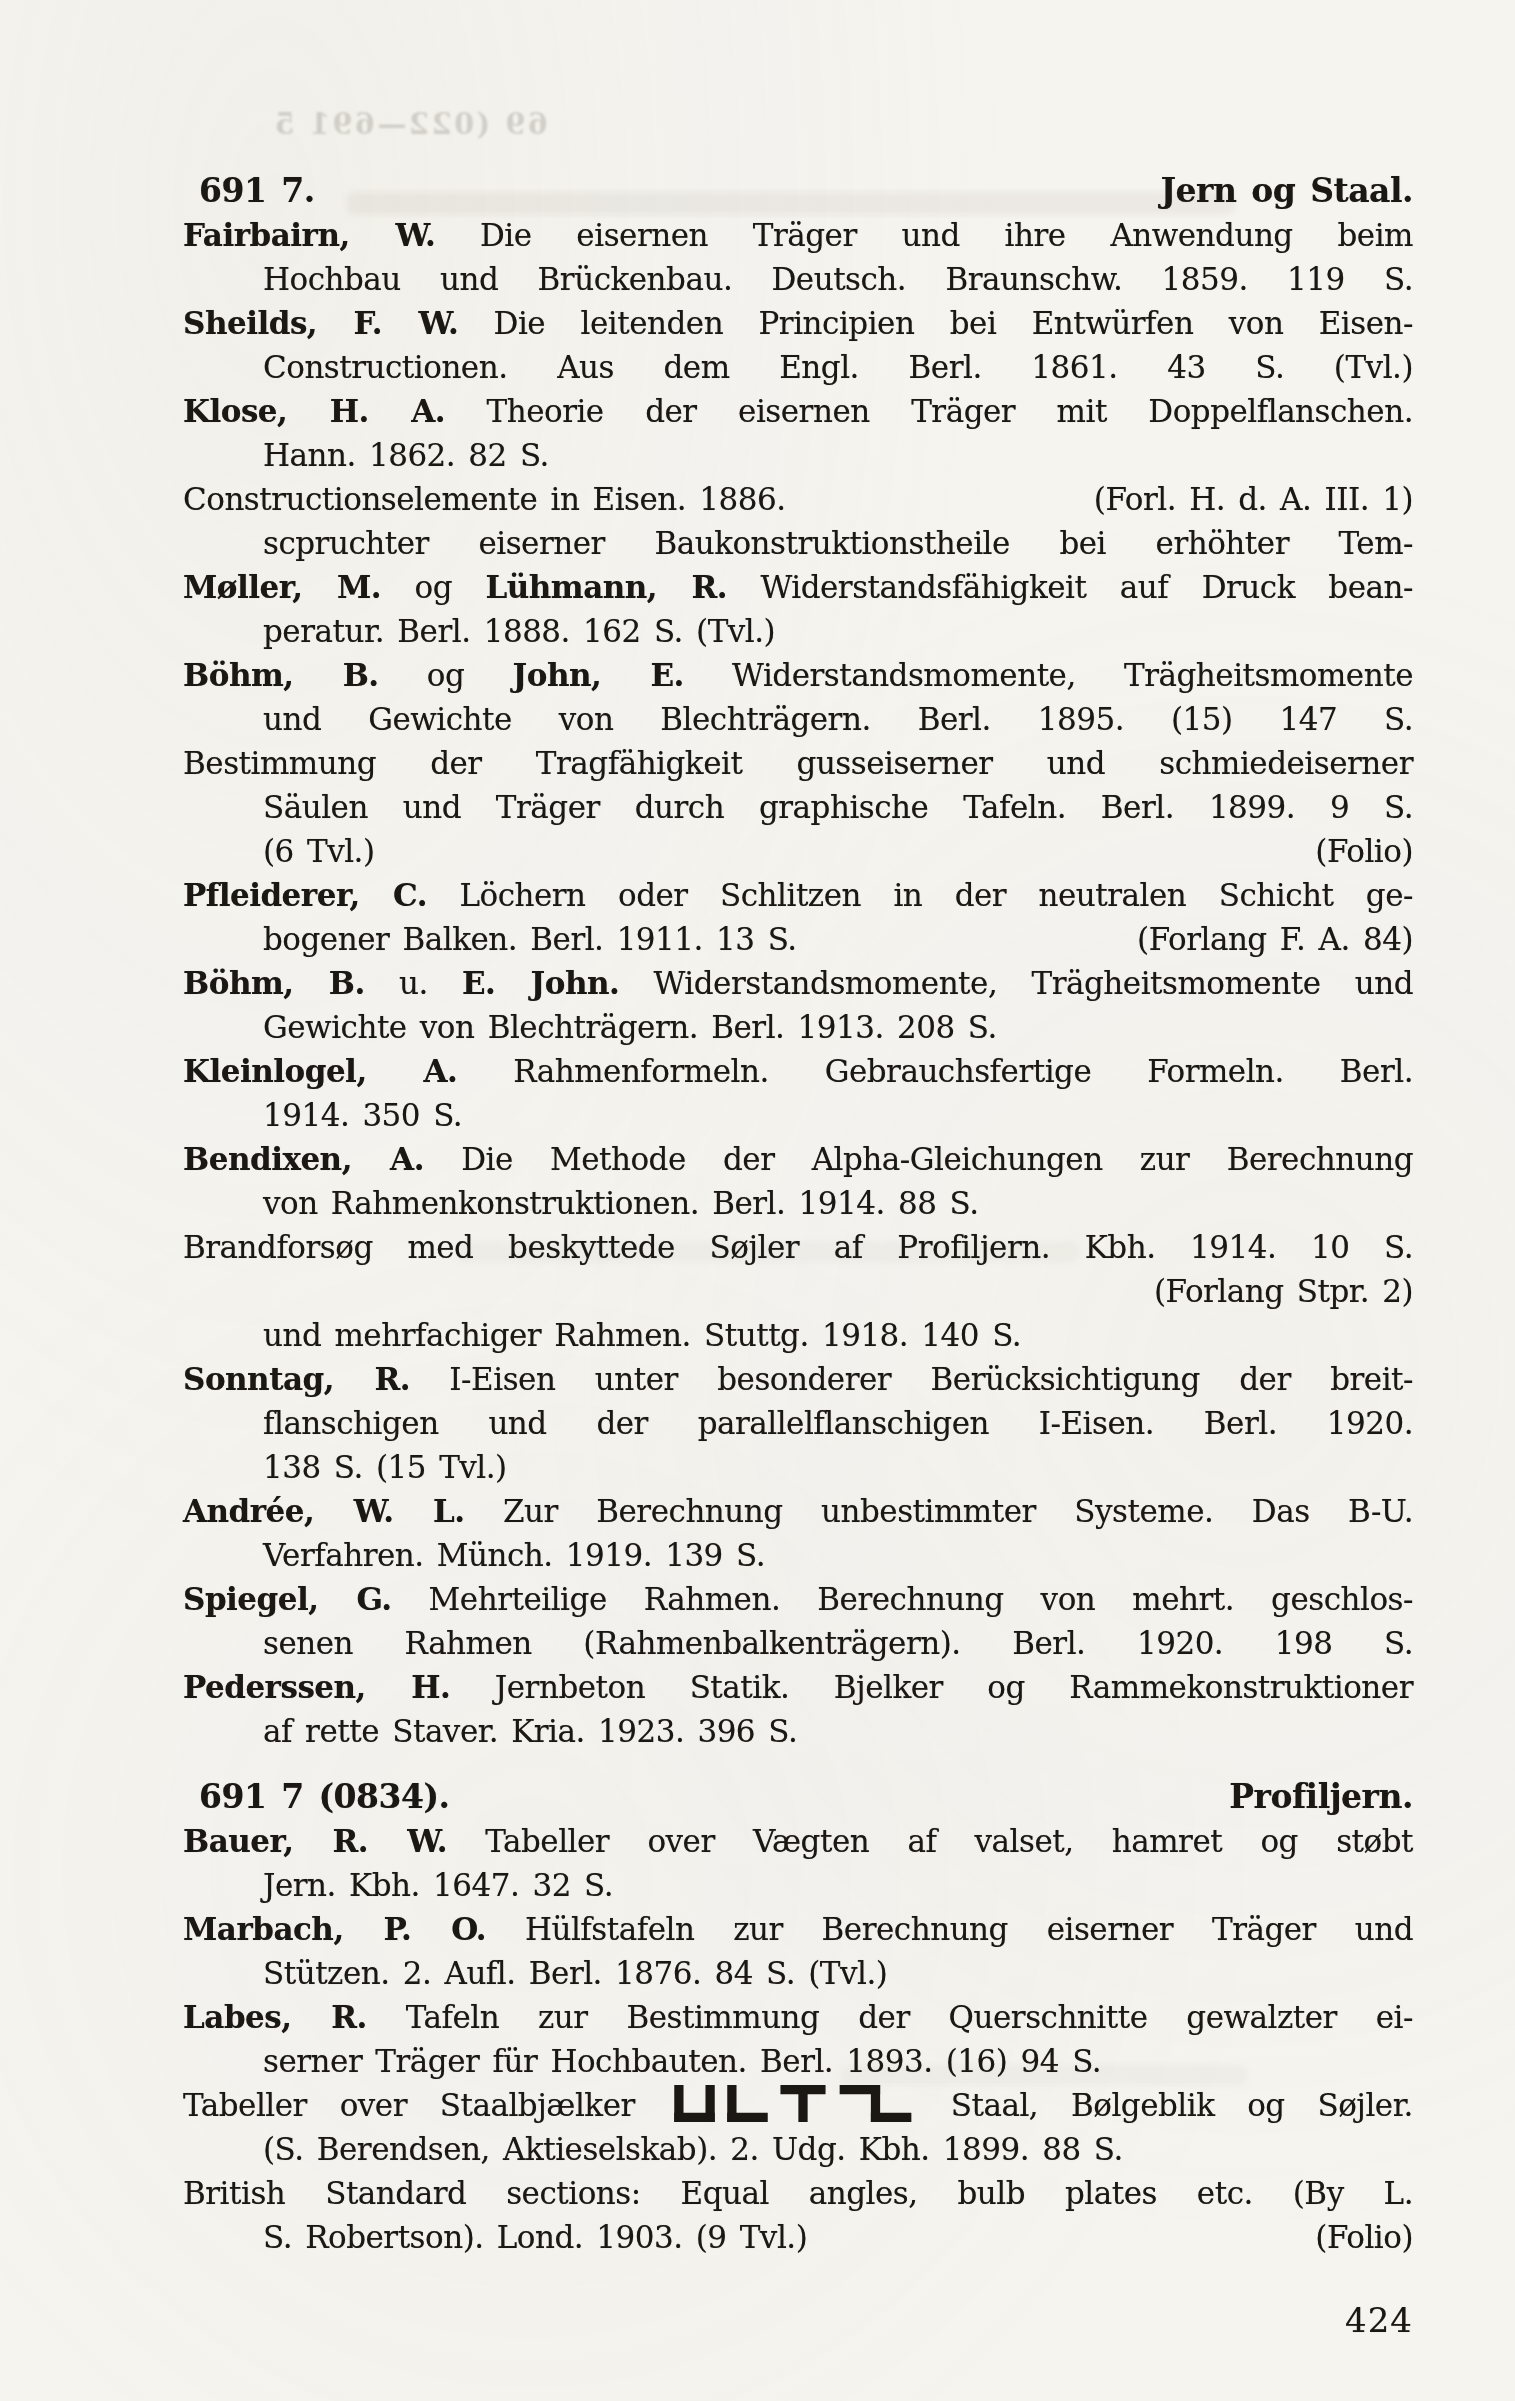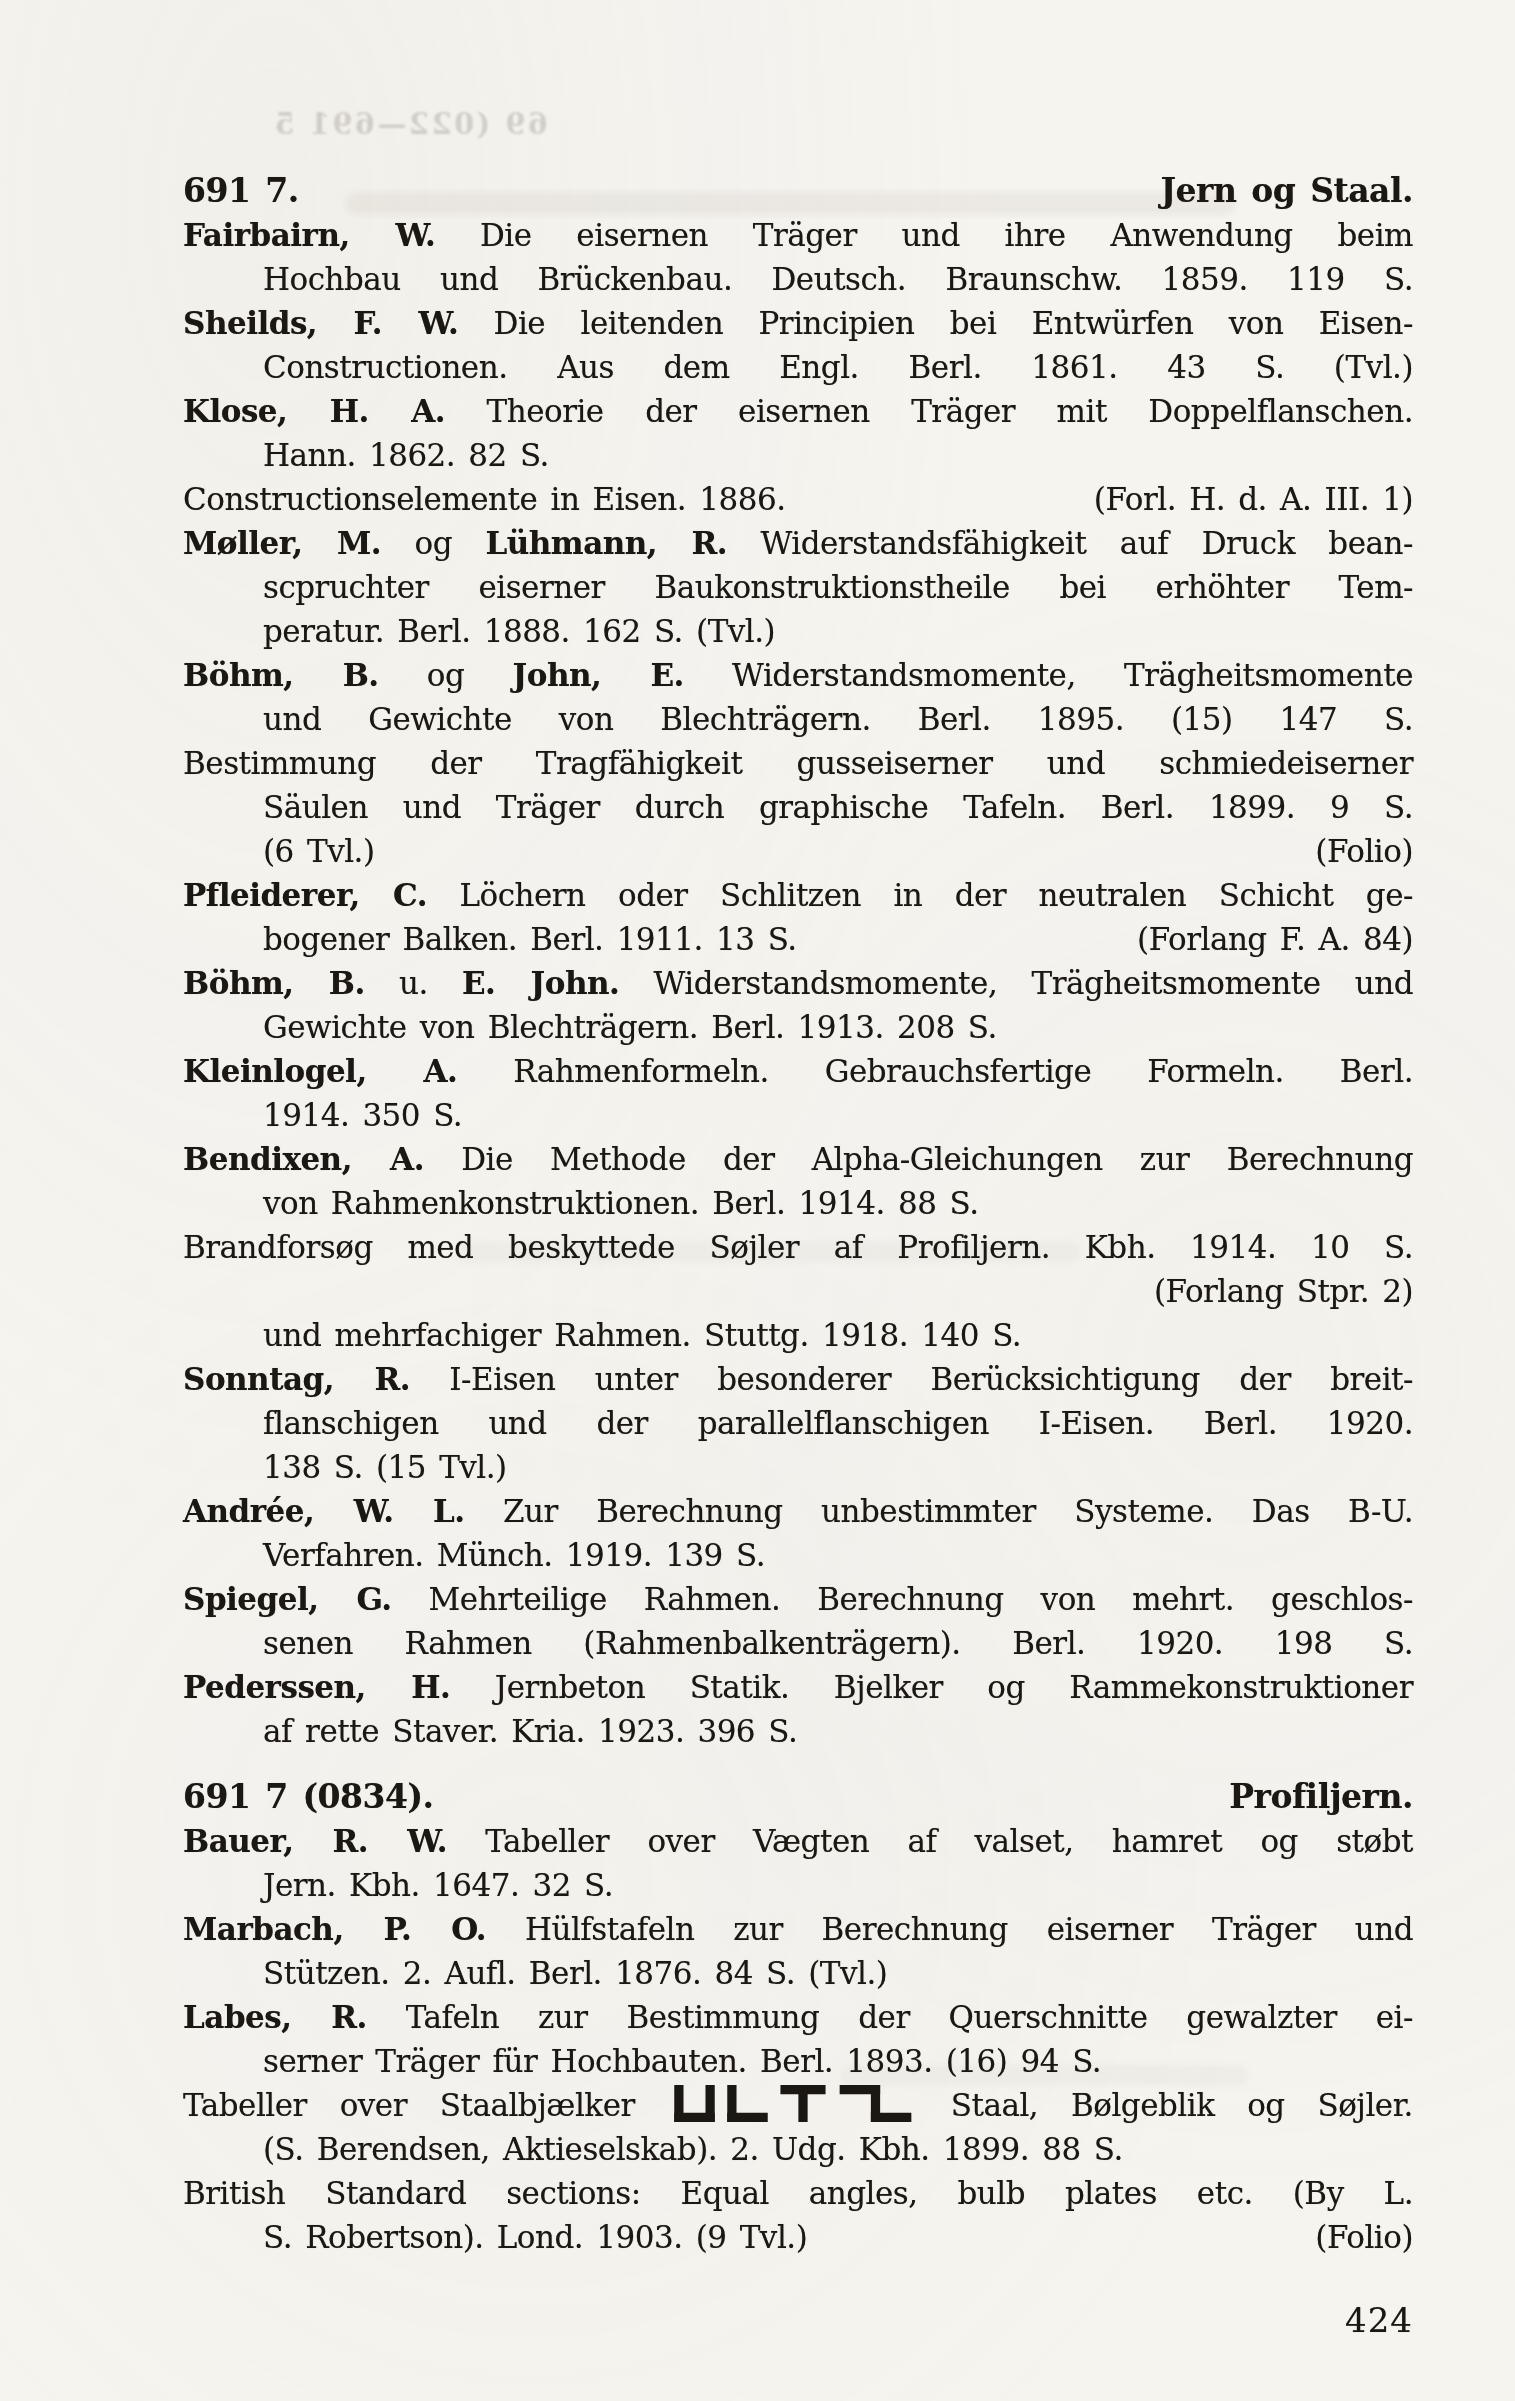--- a/index.html
+++ b/index.html
@@ -45,21 +45,21 @@
     letter-spacing: -0.5px;
     word-spacing: 3.8px;
     text-shadow: 0 0 0.7px rgba(27,23,19,0.45);
   }
   .line { height: 44px; }
   .line.j { text-align: justify; text-align-last: justify; }
   .line.r { text-align: right; }
   .line.split { display: flex; justify-content: space-between; align-items: baseline; }
   .line.ind { padding-left: 80px; }
   .b { font-weight: bold; }
-  .heading { font-size: 33px; font-weight: bold; }
+  .heading { font-size: 33px; font-weight: bold; margin-left: 16px; }
   .section2 { margin-top: 22px; }
 
   .profiles { white-space: nowrap; }
   .profiles svg { margin: 0 6.2px; vertical-align: -5.8px; fill: #1b1713; }
 
   .pagenum {
     position: absolute;
     left: 183px; top: 2300px; width: 1230px;
     text-align: right;
     font-size: 34px; letter-spacing: 1px;
@@ -84,22 +84,22 @@
         <div class="line j"><span class="b">Fairbairn, W.</span><span> Die eisernen Träger und ihre Anwendung beim</span></div>
         <div class="line j ind"><span>Hochbau und Brückenbau. Deutsch. Braunschw. 1859. 119 S.</span></div>
         <div class="line j"><span class="b">Sheilds, F. W.</span><span> Die leitenden Principien bei Entwürfen von Eisen-</span></div>
         <div class="line j ind"><span>Constructionen. Aus dem Engl. Berl. 1861. 43 S. (Tvl.)</span></div>
         <div class="line j"><span class="b">Klose, H. A.</span><span> Theorie der eisernen Träger mit Doppelflanschen.</span></div>
         <div class="line ind"><span>Hann. 1862. 82 S.</span></div>
         <div class="line split">
           <span><span>Constructionselemente in Eisen. 1886.</span></span>
           <span>(Forl. H. d. A. III. 1)</span>
         </div>
+        <div class="line j ind"><span>scpruchter eiserner Baukonstruktionstheile bei erhöhter Tem-</span></div>
         <div class="line j"><span class="b">Møller, M.</span><span> og </span><span class="b">Lühmann, R.</span><span> Widerstandsfähigkeit auf Druck bean-</span></div>
-        <div class="line j ind"><span>scpruchter eiserner Baukonstruktionstheile bei erhöhter Tem-</span></div>
         <div class="line ind"><span>peratur. Berl. 1888. 162 S. (Tvl.)</span></div>
         <div class="line j"><span class="b">Böhm, B.</span><span> og </span><span class="b">John, E.</span><span> Widerstandsmomente, Trägheitsmomente</span></div>
         <div class="line j ind"><span>und Gewichte von Blechträgern. Berl. 1895. (15) 147 S.</span></div>
         <div class="line j"><span>Bestimmung der Tragfähigkeit gusseiserner und schmiedeiserner</span></div>
         <div class="line j ind"><span>Säulen und Träger durch graphische Tafeln. Berl. 1899. 9 S.</span></div>
         <div class="line split ind">
           <span><span>(6 Tvl.)</span></span>
           <span>(Folio)</span>
         </div>
         <div class="line j"><span class="b">Pfleiderer, C.</span><span> Löchern oder Schlitzen in der neutralen Schicht ge-</span></div>

